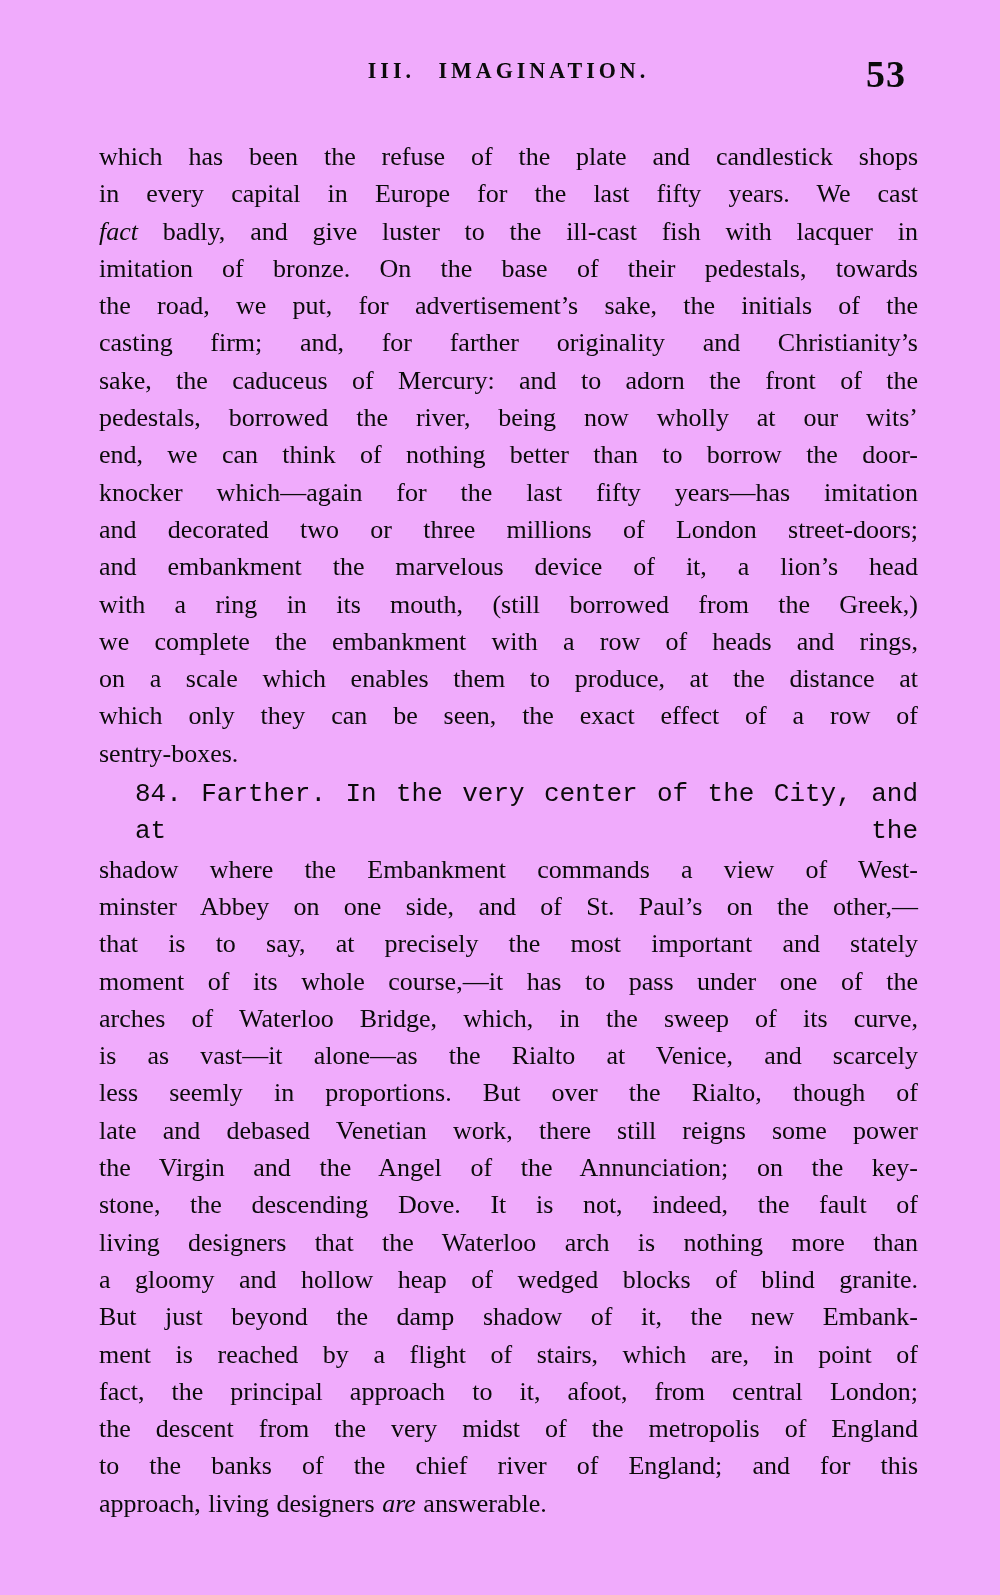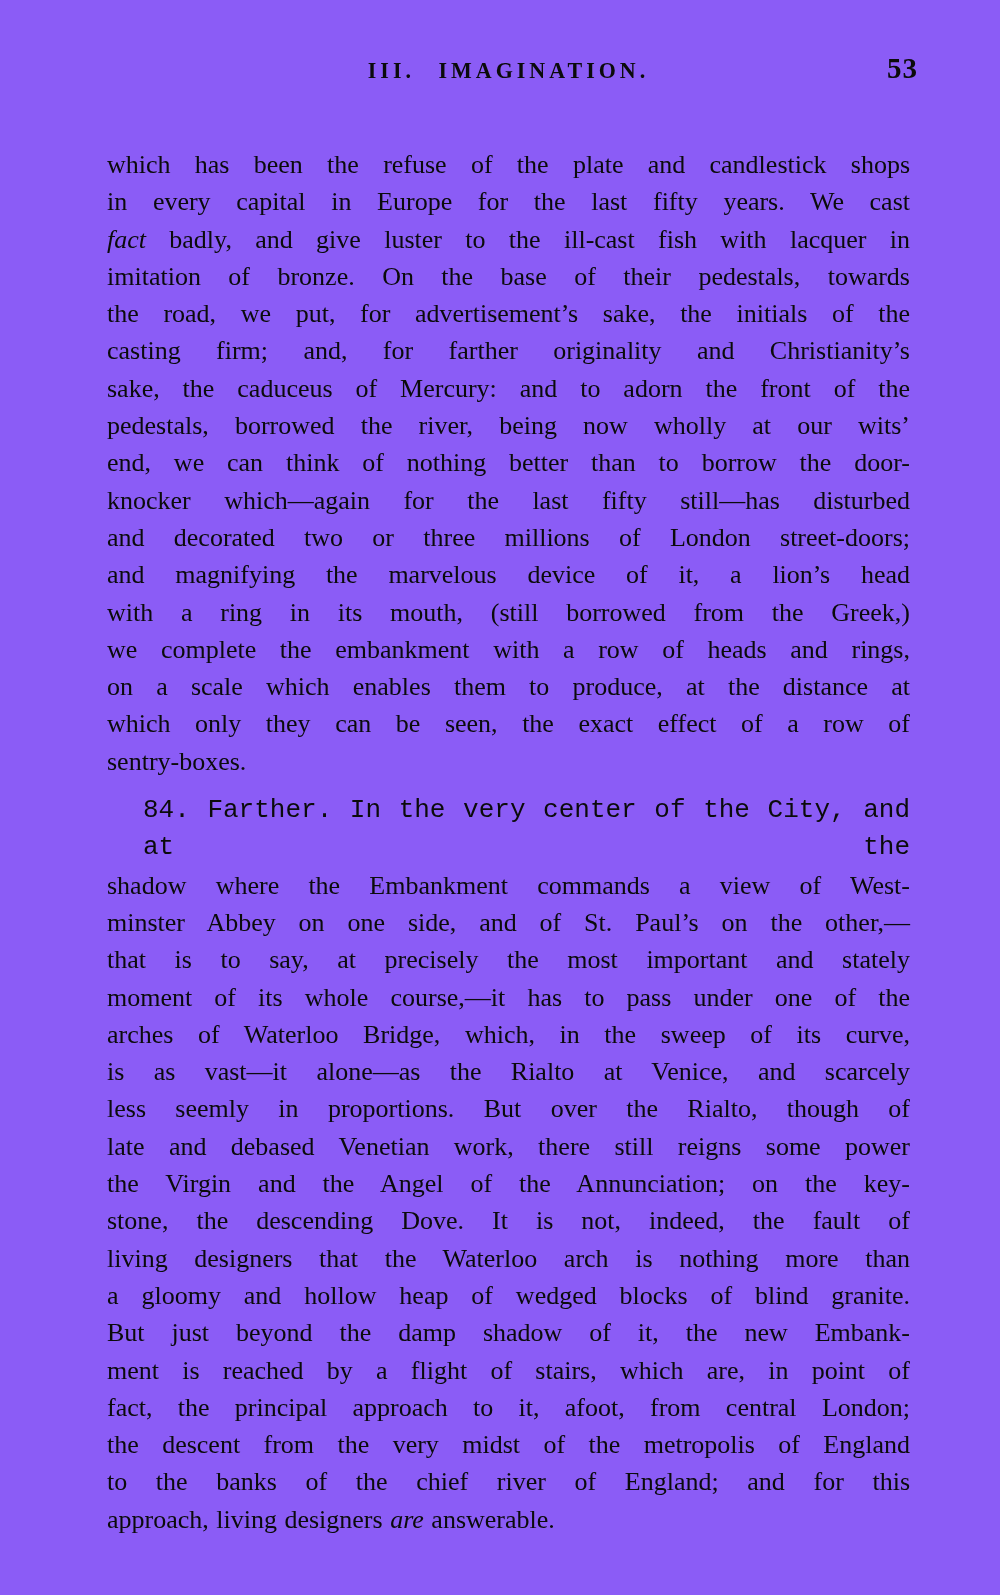--- a/index.html
+++ b/index.html
@@ -4,21 +4,21 @@
 <style>
   html, body {
     margin: 0;
     padding: 0;
     background: #ffffff;
   }
   .book-page {
     position: relative;
     width: 1000px;
     height: 1595px;
-    background: #8b5cf6;
+    background: #f0abfc;
     color: #0b0b0b;
     font-family: "Liberation Serif", "DejaVu Serif", serif;
     overflow: hidden;
   }
   .running-header {
     position: absolute;
     top: 58px;
     left: 95px;
     right: 78px;
     height: 40px;
@@ -28,36 +28,36 @@
     display: inline-block;
     font-size: 22px;
     font-weight: bold;
     letter-spacing: 4px;
     word-spacing: 14px;
     color: #0b0b0b;
     transform: scaleY(1.05);
   }
   .page-number {
     position: absolute;
-    right: 4px;
+    right: 16px;
     top: -6px;
-    font-size: 29px;
+    font-size: 38px;
     font-weight: bold;
     letter-spacing: 1px;
   }
   .page-body {
     position: absolute;
     top: 134px;
     left: 95px;
     width: 827px;
     font-size: 26px;
     line-height: 37.3px;
   }
   .paragraph {
-    margin: 12px;
+    margin: 4px;
   }
   .line {
     text-align: justify;
     text-align-last: justify;
     word-spacing: 1px;
   }
   .line.last {
     text-align: left;
     text-align-last: left;
   }
@@ -82,23 +82,23 @@
       <div class="paragraph">
         <div class="line">which has been the refuse of the plate and candlestick shops</div>
         <div class="line">in every capital in Europe for the last fifty years. We cast</div>
         <div class="line"><i>fact</i> badly, and give luster to the ill-cast fish with lacquer in</div>
         <div class="line">imitation of bronze. On the base of their pedestals, towards</div>
         <div class="line">the road, we put, for advertisement’s sake, the initials of the</div>
         <div class="line">casting firm; and, for farther originality and Christianity’s</div>
         <div class="line">sake, the caduceus of Mercury: and to adorn the front of the</div>
         <div class="line">pedestals, borrowed the river, being now wholly at our wits’</div>
         <div class="line">end, we can think of nothing better than to borrow the door-</div>
-        <div class="line">knocker which—again for the last fifty still—has disturbed</div>
+        <div class="line">knocker which—again for the last fifty years—has imitation</div>
         <div class="line">and decorated two or three millions of London street-doors;</div>
-        <div class="line">and magnifying the marvelous device of it, a lion’s head</div>
+        <div class="line">and embankment the marvelous device of it, a lion’s head</div>
         <div class="line">with a ring in its mouth, (still borrowed from the Greek,)</div>
         <div class="line">we complete the embankment with a row of heads and rings,</div>
         <div class="line">on a scale which enables them to produce, at the distance at</div>
         <div class="line">which only they can be seen, the exact effect of a row of</div>
         <div class="line last">sentry-boxes.</div>
       </div>
       <div class="paragraph">
         <div class="line indent">84. Farther. In the very center of the City, and at the</div>
         <div class="line">shadow where the Embankment commands a view of West-</div>
         <div class="line">minster Abbey on one side, and of St. Paul’s on the other,—</div>

